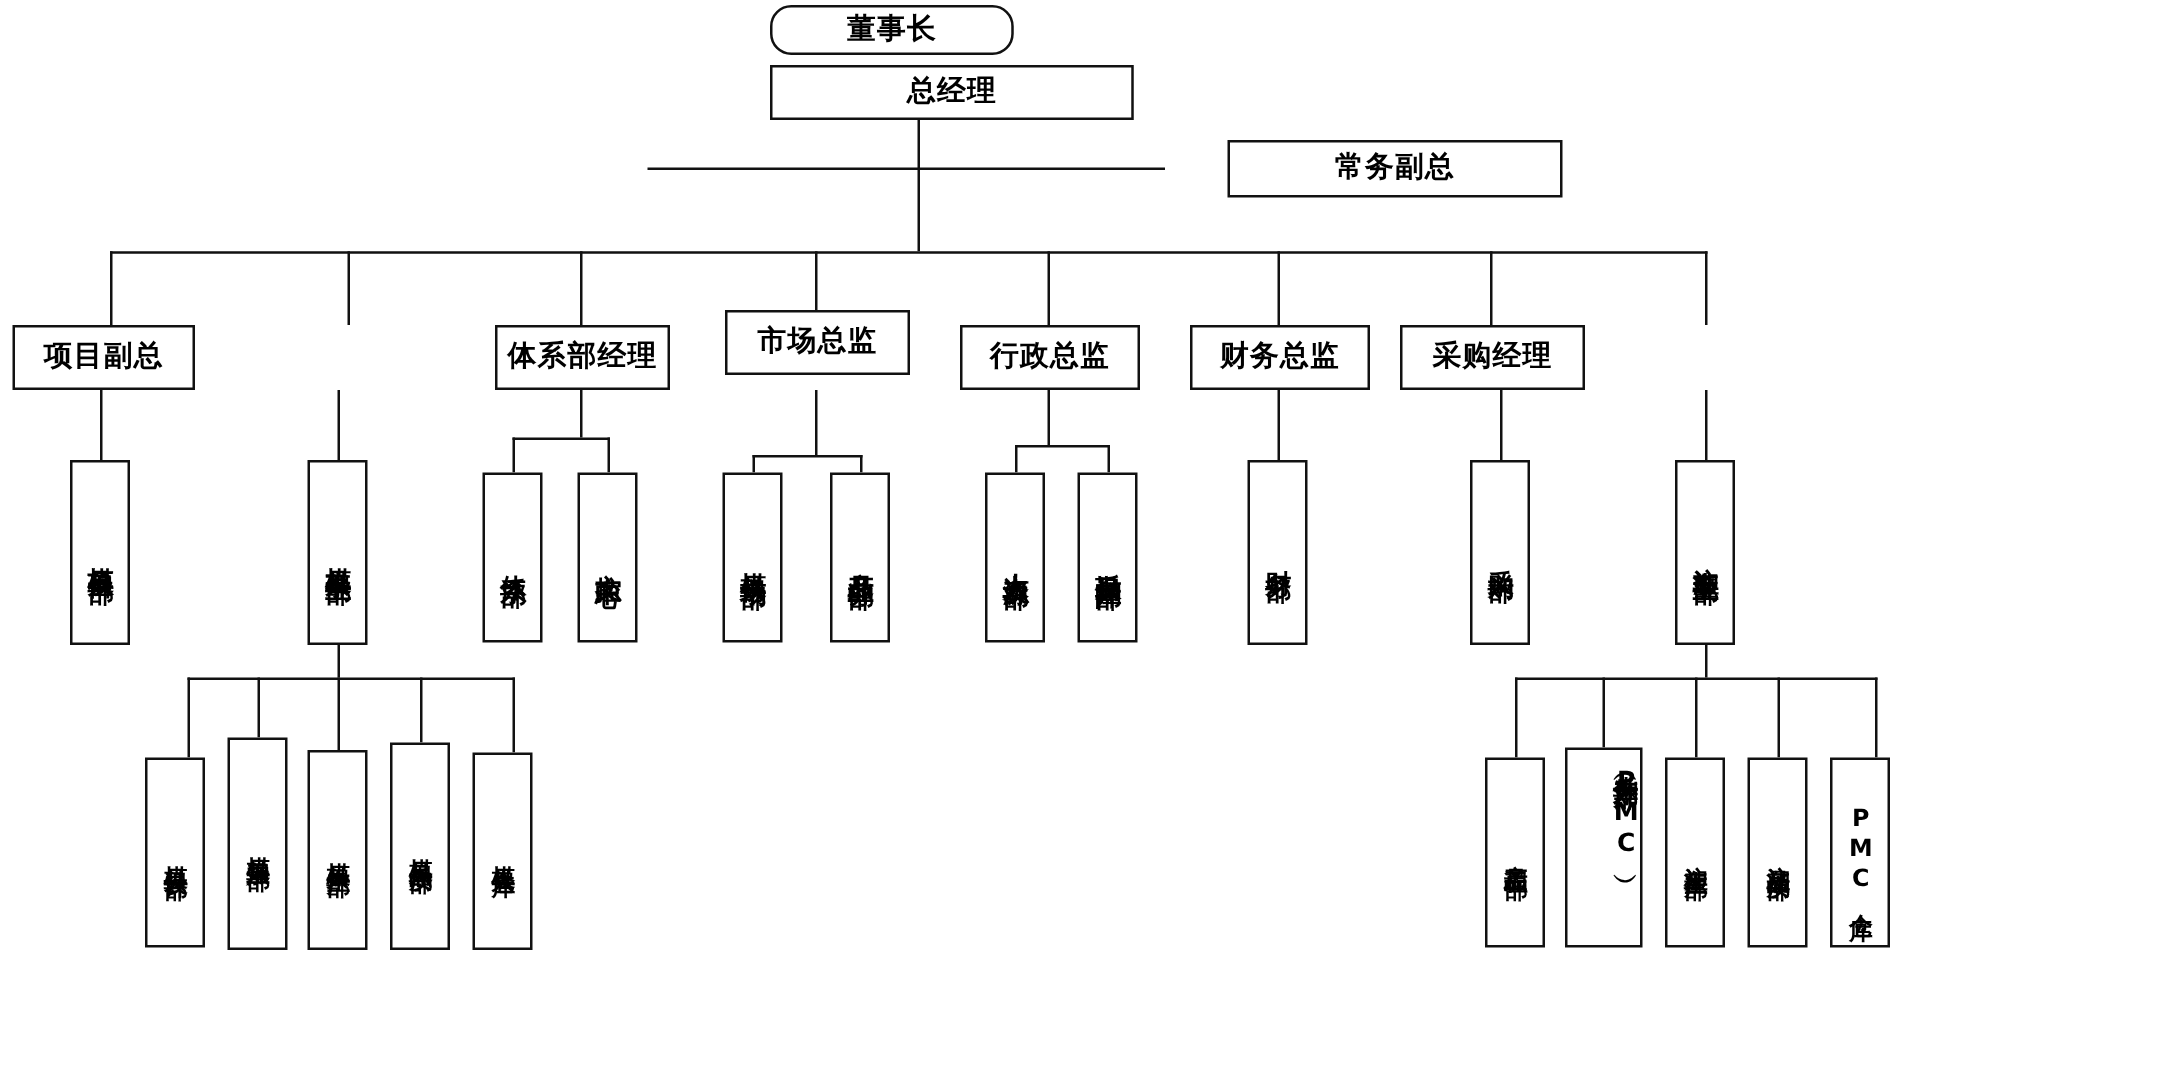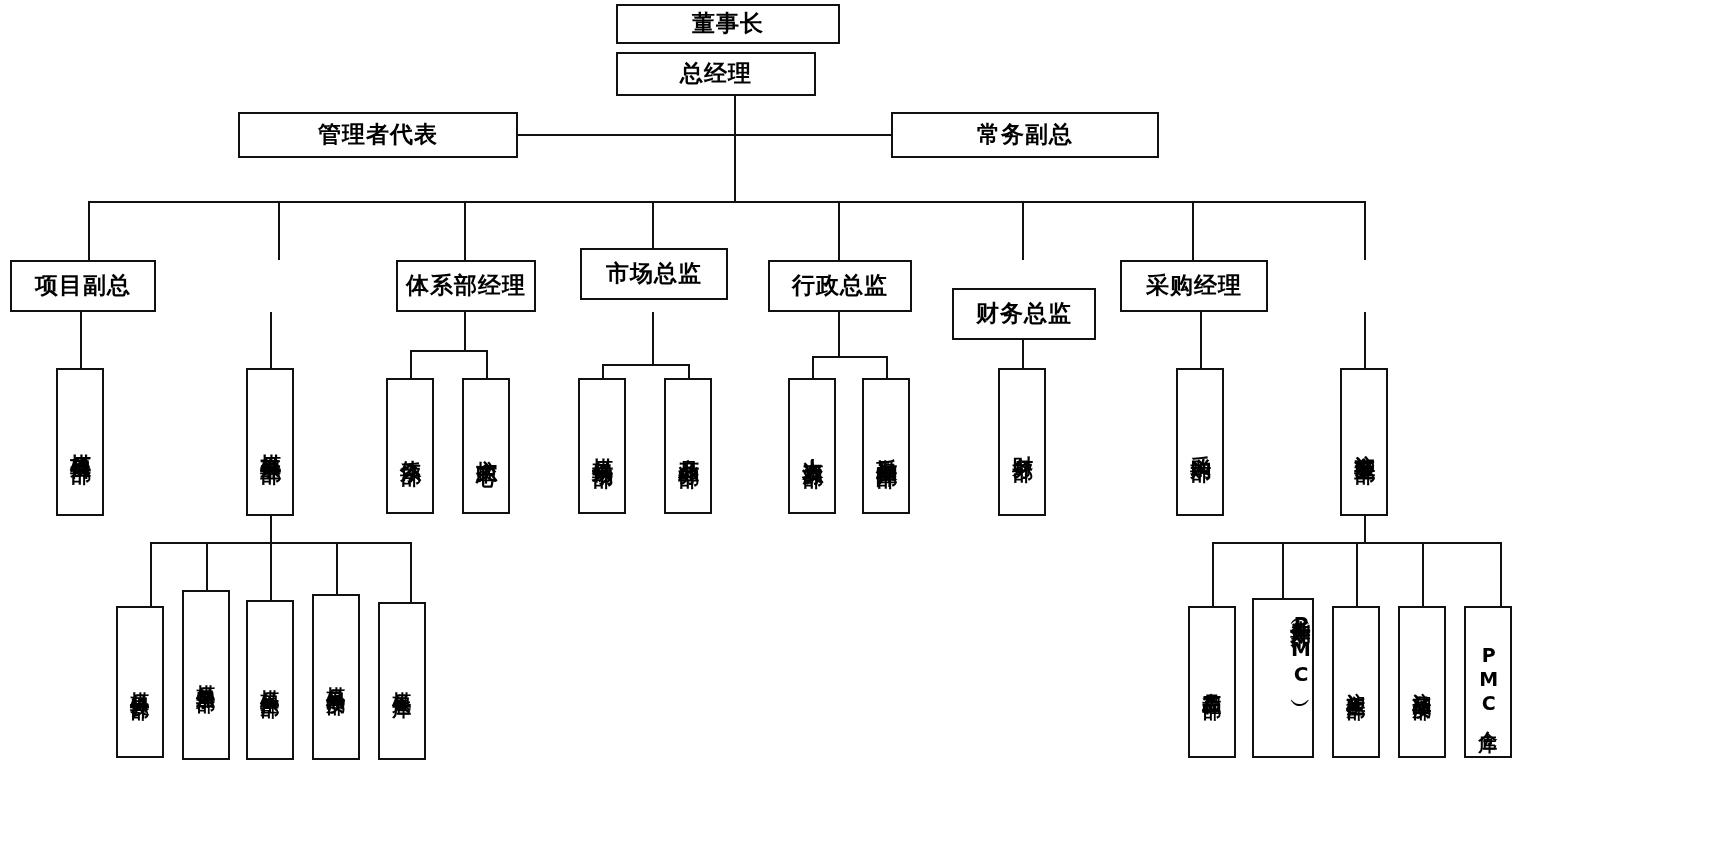--- a/index.html
+++ b/index.html
@@ -58,48 +58,47 @@
     z-index:1;
   }
   .lnv{width:2px;}
   .lnh{height:2px;}
 </style>
 </head>
 <body>
 
 <div id="chart">
 
-  <div class="box h" style="left:616px;top:4px;width:224px;height:40px;">董事长</div>
+  <div class="box h" style="left:616px;top:4px;width:195px;height:40px;border-radius:17px;">董事长</div>
 
-  <div class="box h" style="left:616px;top:52px;width:200px;height:44px;">总经理</div>
+  <div class="box h" style="left:616px;top:52px;width:291px;height:44px;">总经理</div>
 
   <div class="ln lnv" style="left:734px;top:96px;width:2px;height:105px;"></div>
 
-  <div class="box h" style="left:238px;top:112px;width:280px;height:46px;">管理者代表</div>
 
-  <div class="box h" style="left:891px;top:112px;width:268px;height:46px;">常务副总</div>
+  <div class="box h" style="left:982px;top:112px;width:268px;height:46px;">常务副总</div>
 
   <div class="ln lnh" style="left:518px;top:134px;width:414px;height:2px;"></div>
 
   <div class="ln lnh" style="left:88px;top:201px;width:1278px;height:2px;"></div>
 
   <div class="ln lnv" style="left:88px;top:201px;height:59px;"></div>
   <div class="ln lnv" style="left:278px;top:201px;height:59px;"></div>
   <div class="ln lnv" style="left:464px;top:201px;height:59px;"></div>
   <div class="ln lnv" style="left:652px;top:201px;height:59px;"></div>
   <div class="ln lnv" style="left:838px;top:201px;height:59px;"></div>
   <div class="ln lnv" style="left:1022px;top:201px;height:59px;"></div>
   <div class="ln lnv" style="left:1192px;top:201px;height:59px;"></div>
   <div class="ln lnv" style="left:1364px;top:201px;height:59px;"></div>
 
   <div class="box h" style="left:10px;top:260px;width:146px;height:52px;">项目副总</div>
   <div class="box h" style="left:396px;top:260px;width:140px;height:52px;">体系部经理</div>
   <div class="box h" style="left:580px;top:248px;width:148px;height:52px;">市场总监</div>
   <div class="box h" style="left:768px;top:260px;width:144px;height:52px;text-align:center;">行政总监</div>
-  <div class="box h" style="left:952px;top:260px;width:144px;height:52px;margin-top:28px;">财务总监</div>
+  <div class="box h" style="left:952px;top:260px;width:144px;height:52px;">财务总监</div>
   <div class="box h" style="left:1120px;top:260px;width:148px;height:52px;">采购经理</div>
 
   <div class="ln lnv" style="left:80px;top:312px;height:56px;"></div>
 
   <div class="ln lnv" style="left:270px;top:312px;height:56px;"></div>
 
   <div class="ln lnv" style="left:464px;top:312px;height:38px;"></div>
   <div class="ln lnh" style="left:410px;top:350px;width:78px;height:2px;"></div>
   <div class="ln lnv" style="left:410px;top:350px;height:28px;"></div>
   <div class="ln lnv" style="left:486px;top:350px;height:28px;"></div>

